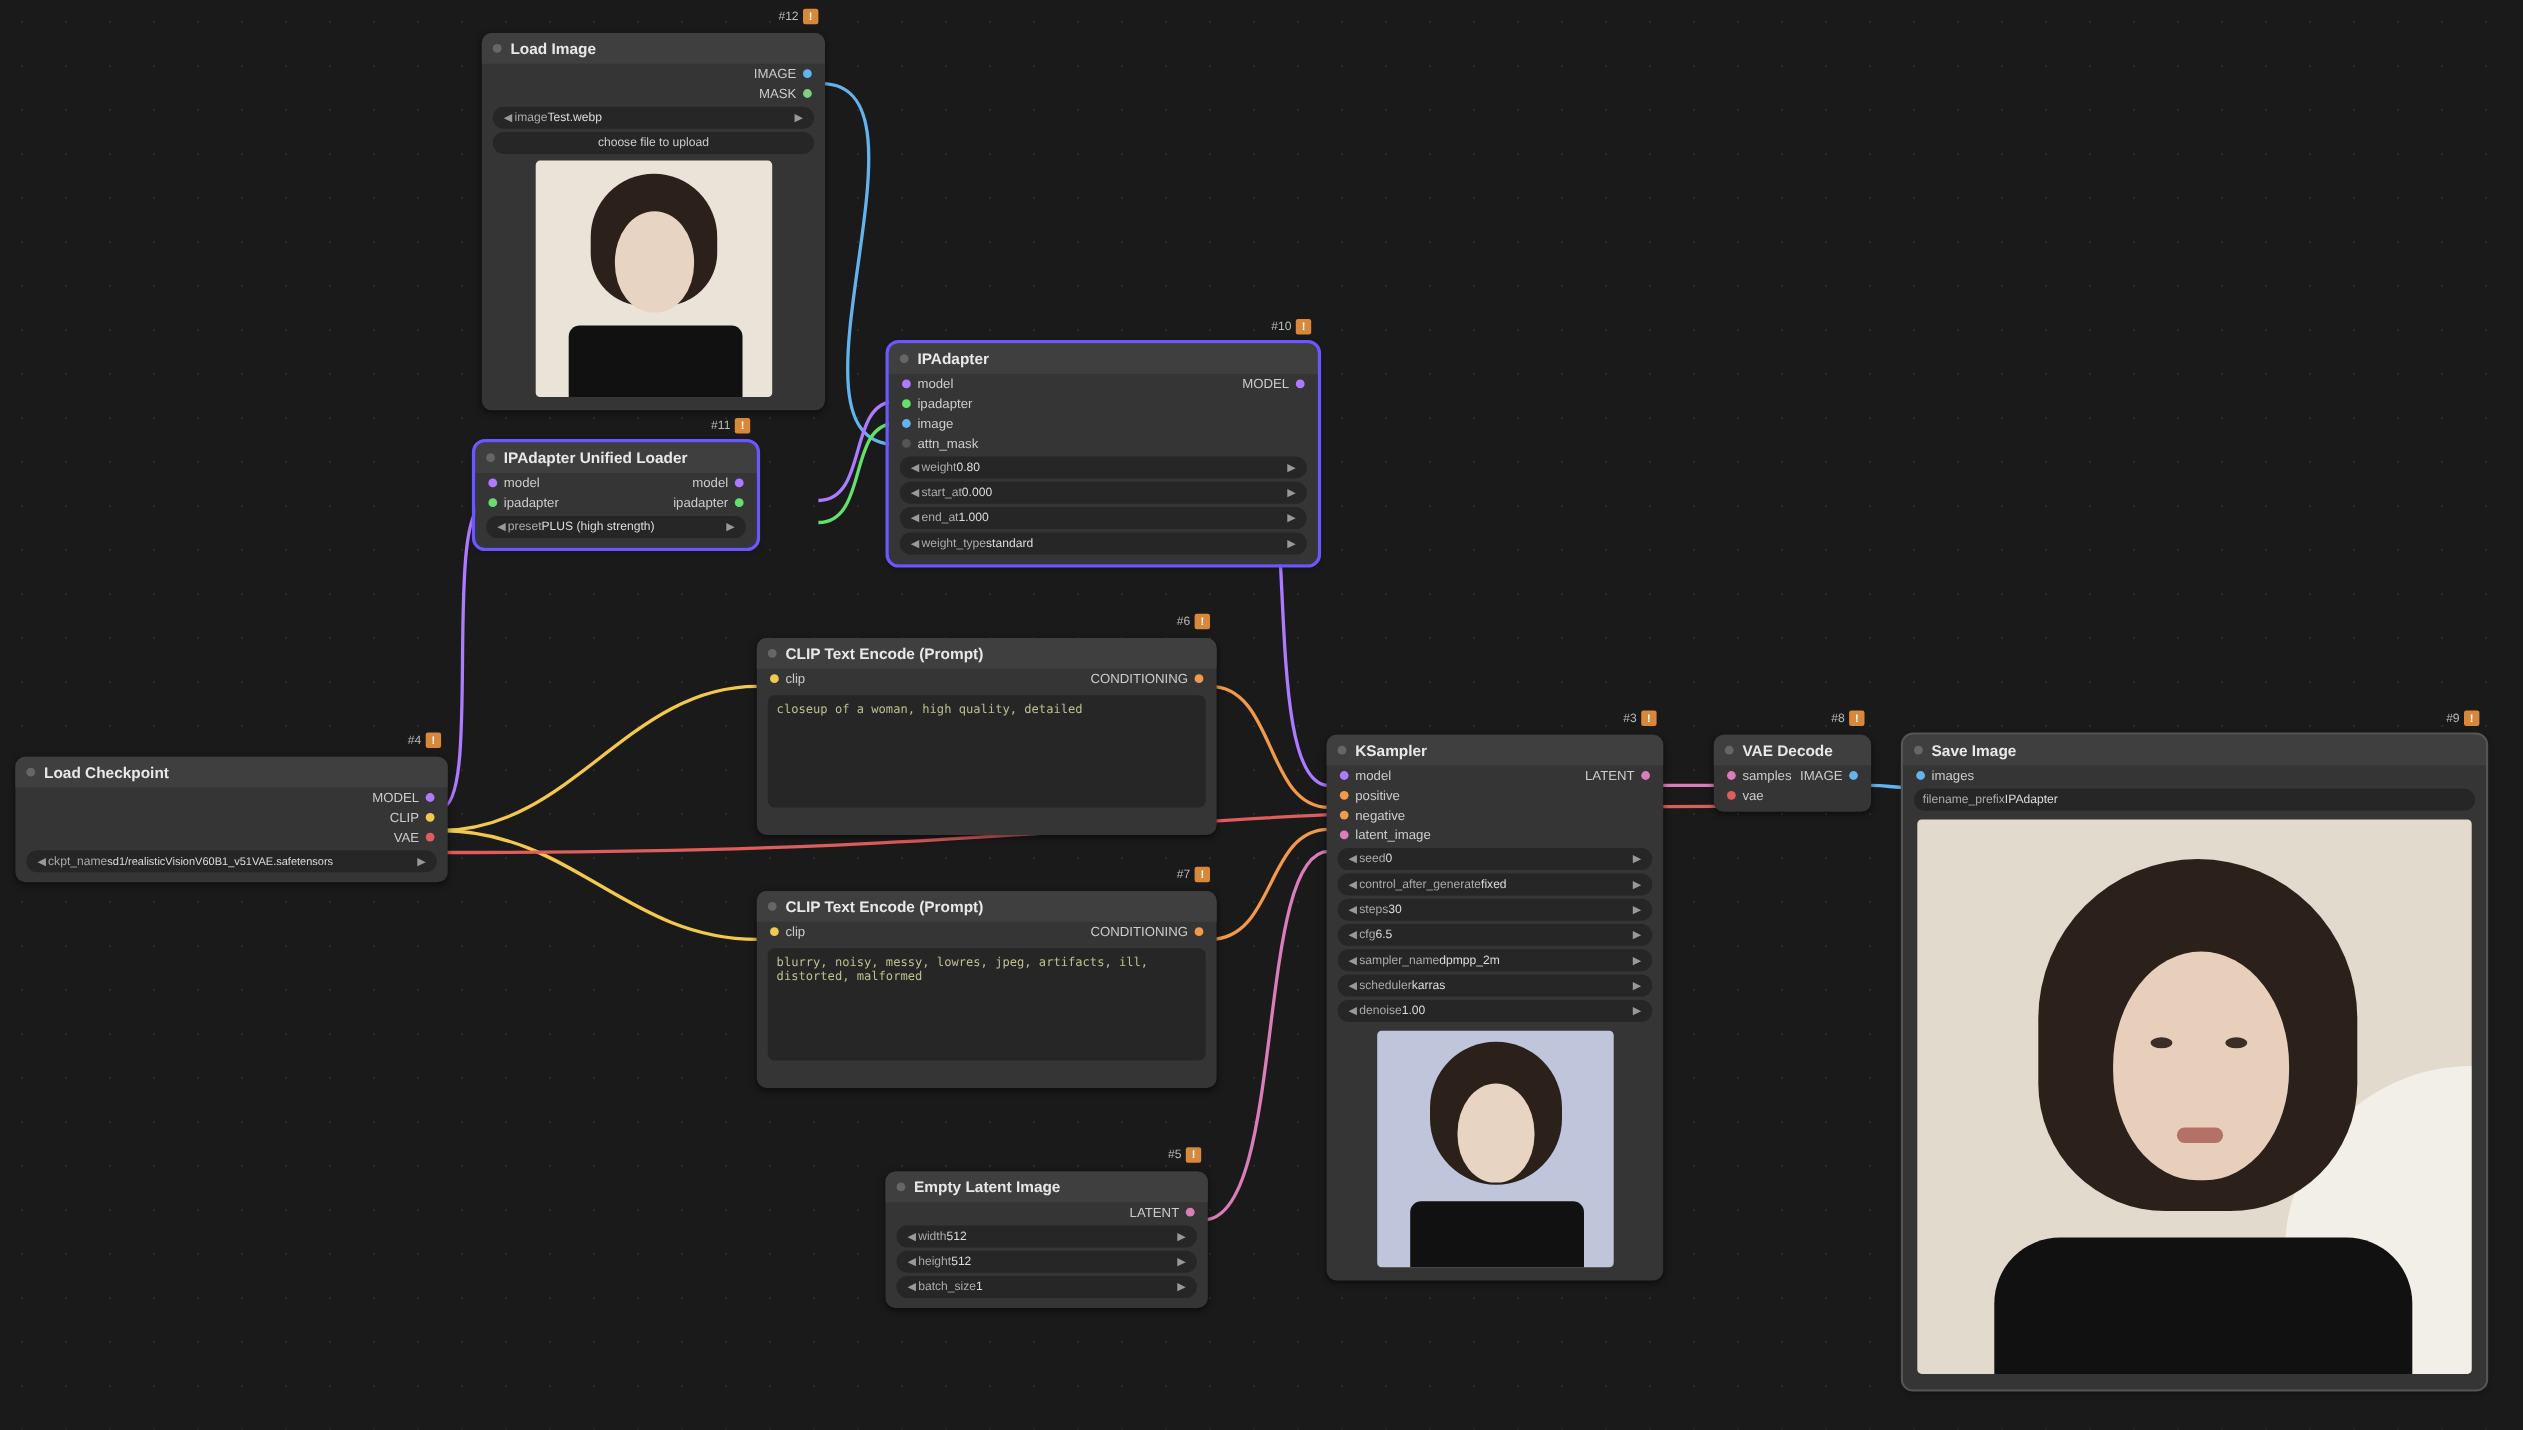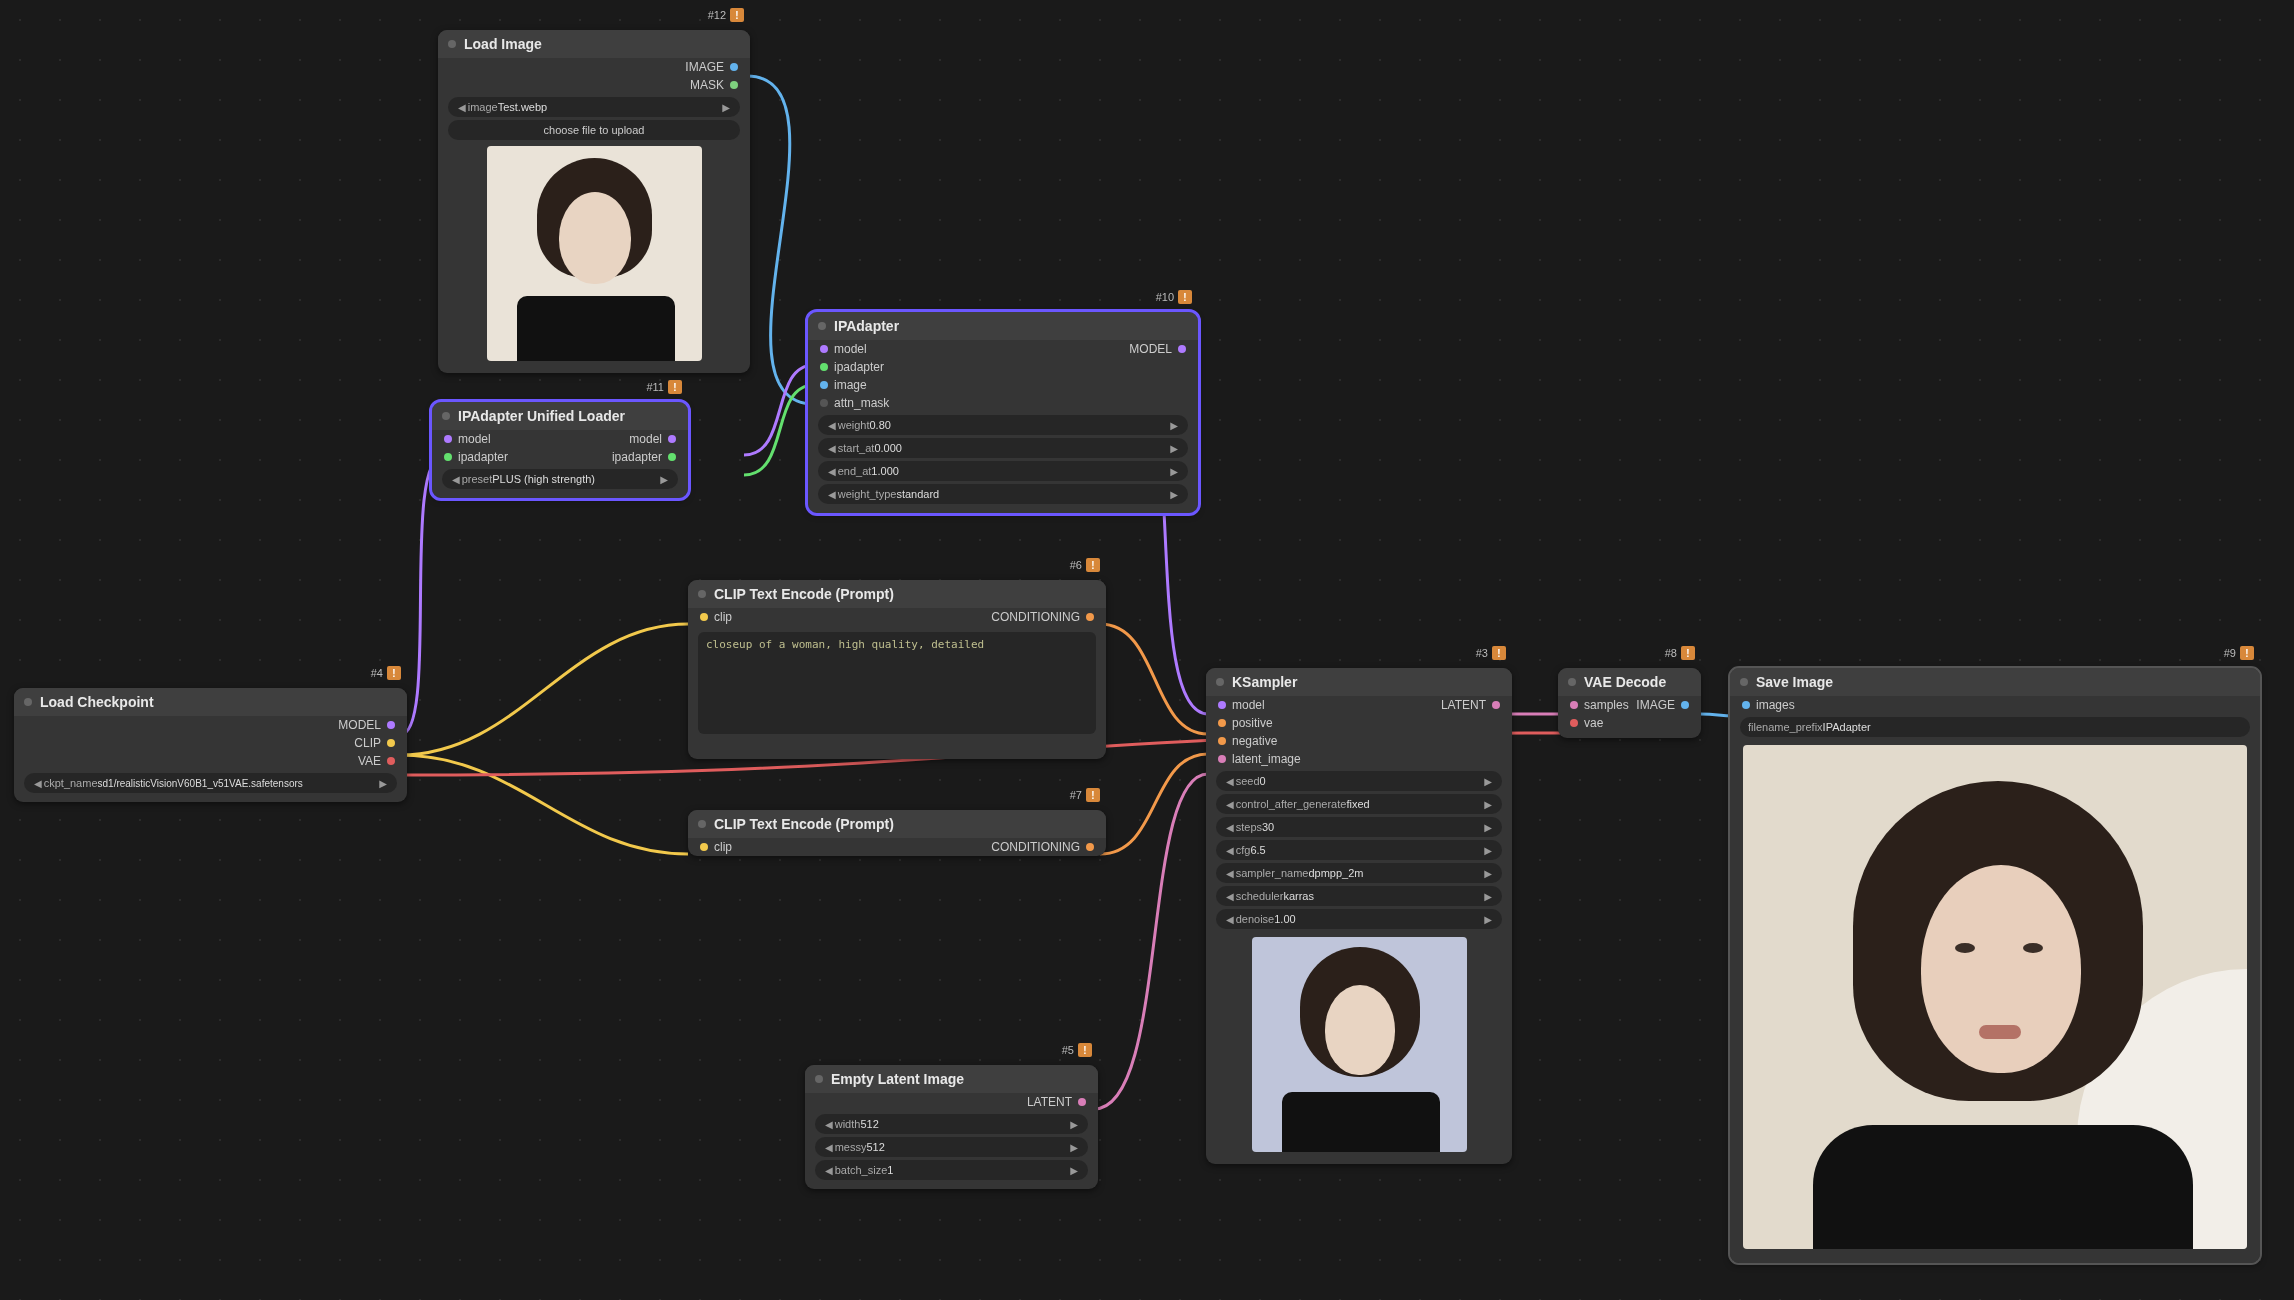--- a/index.html
+++ b/index.html
@@ -237,20 +237,21 @@
   <div class="row">
     <span class="in">
           <span class="dot" style="background:#f2c94c"></span>
           <span>clip</span>
         </span>
     <span class="out">
           <span>CONDITIONING</span>
           <span class="dot" style="background:#f2994a"></span>
         </span>
   </div>
+  <div class="textarea">blurry, noisy, messy, lowres, jpeg, artifacts, ill, distorted, malformed</div>
 </div>
 
 <div class="node" style="left:14px;top:688px;width:393px;">
   <div class="badge">
         <span>#4</span>
         <span class="badge-icon">!</span>
       </div>
   <div class="node-header">
         <span class="header-dot"></span>
         <span>Load Checkpoint</span>
@@ -302,21 +303,21 @@
         </span>
       </div>
   <div class="widget">
         <span class="arrow">◀</span>
         <span class="wlabel">width</span>
         <span class="wval">512</span>
         <span class="arrow">▶</span>
       </div>
   <div class="widget">
         <span class="arrow">◀</span>
-        <span class="wlabel">messy</span>
+        <span class="wlabel">height</span>
         <span class="wval">512</span>
         <span class="arrow">▶</span>
       </div>
   <div class="widget">
         <span class="arrow">◀</span>
         <span class="wlabel">batch_size</span>
         <span class="wval">1</span>
         <span class="arrow">▶</span>
       </div>
   <div style="height:6px"></div>

